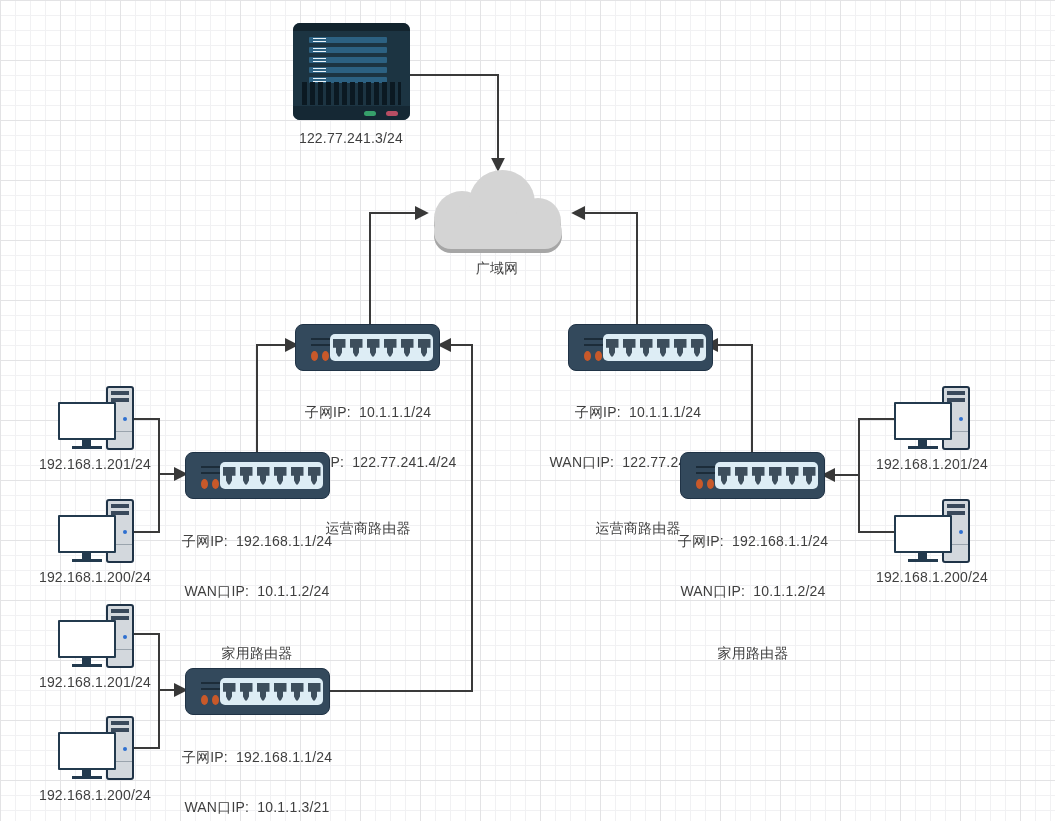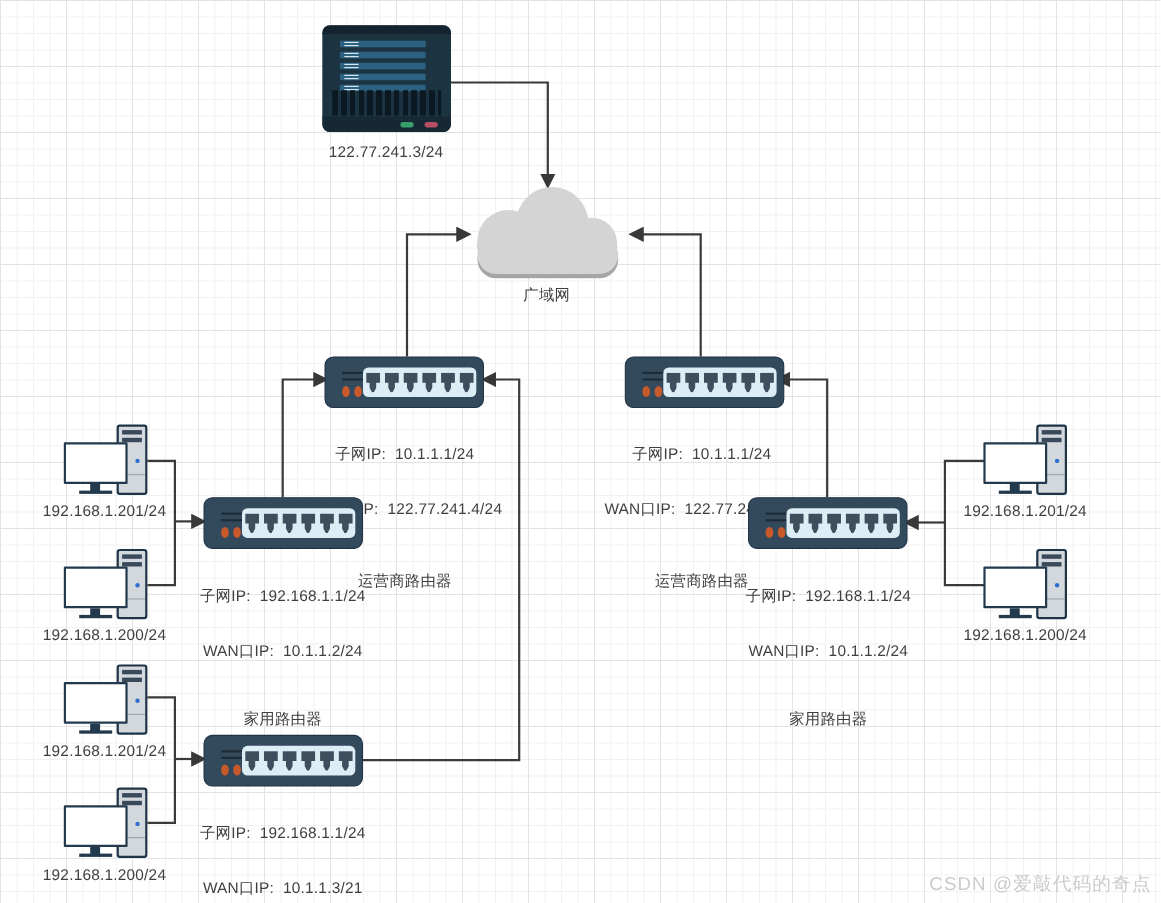--- a/index.html
+++ b/index.html
@@ -341,15 +341,14 @@
         <i class="tbar"></i>
         <i class="tdot"></i>
         <i class="tsplit"></i>
       </div>
     <div class="monitor"></div>
     <i class="stand"></i>
       <i class="standbase"></i>
   </div>
   <div class="iplabel" style="left:867px;top:569px;width:130px">192.168.1.200/24</div>
 
-  <div class="watermark">CSDN @爱敲代码的奇点</div>
 
 </div>
 
 </body></html>

